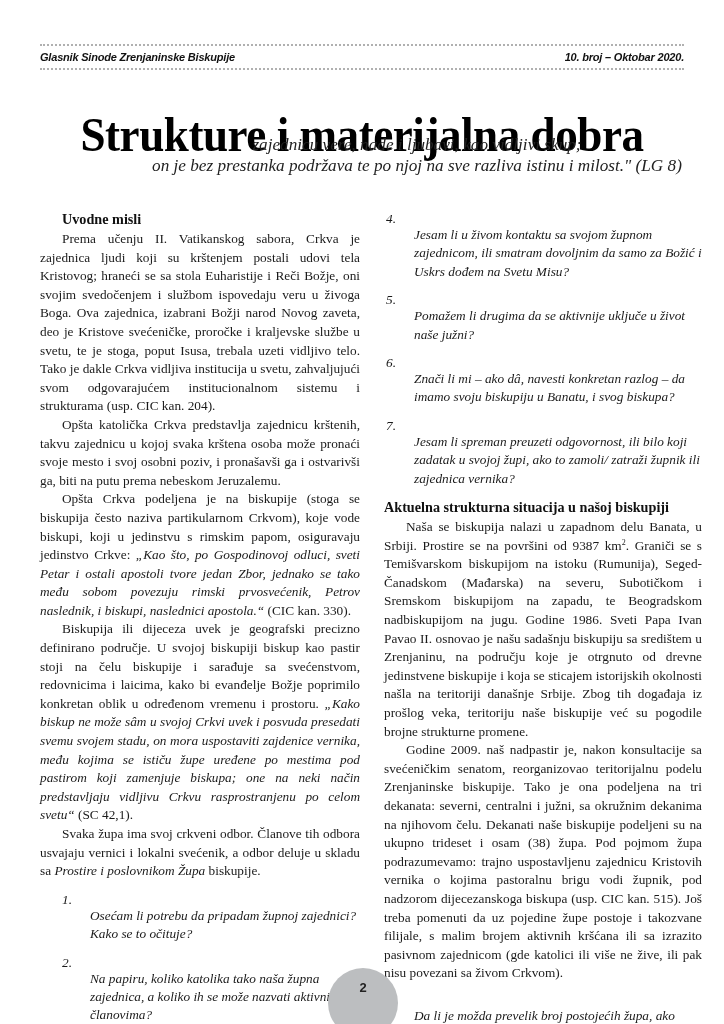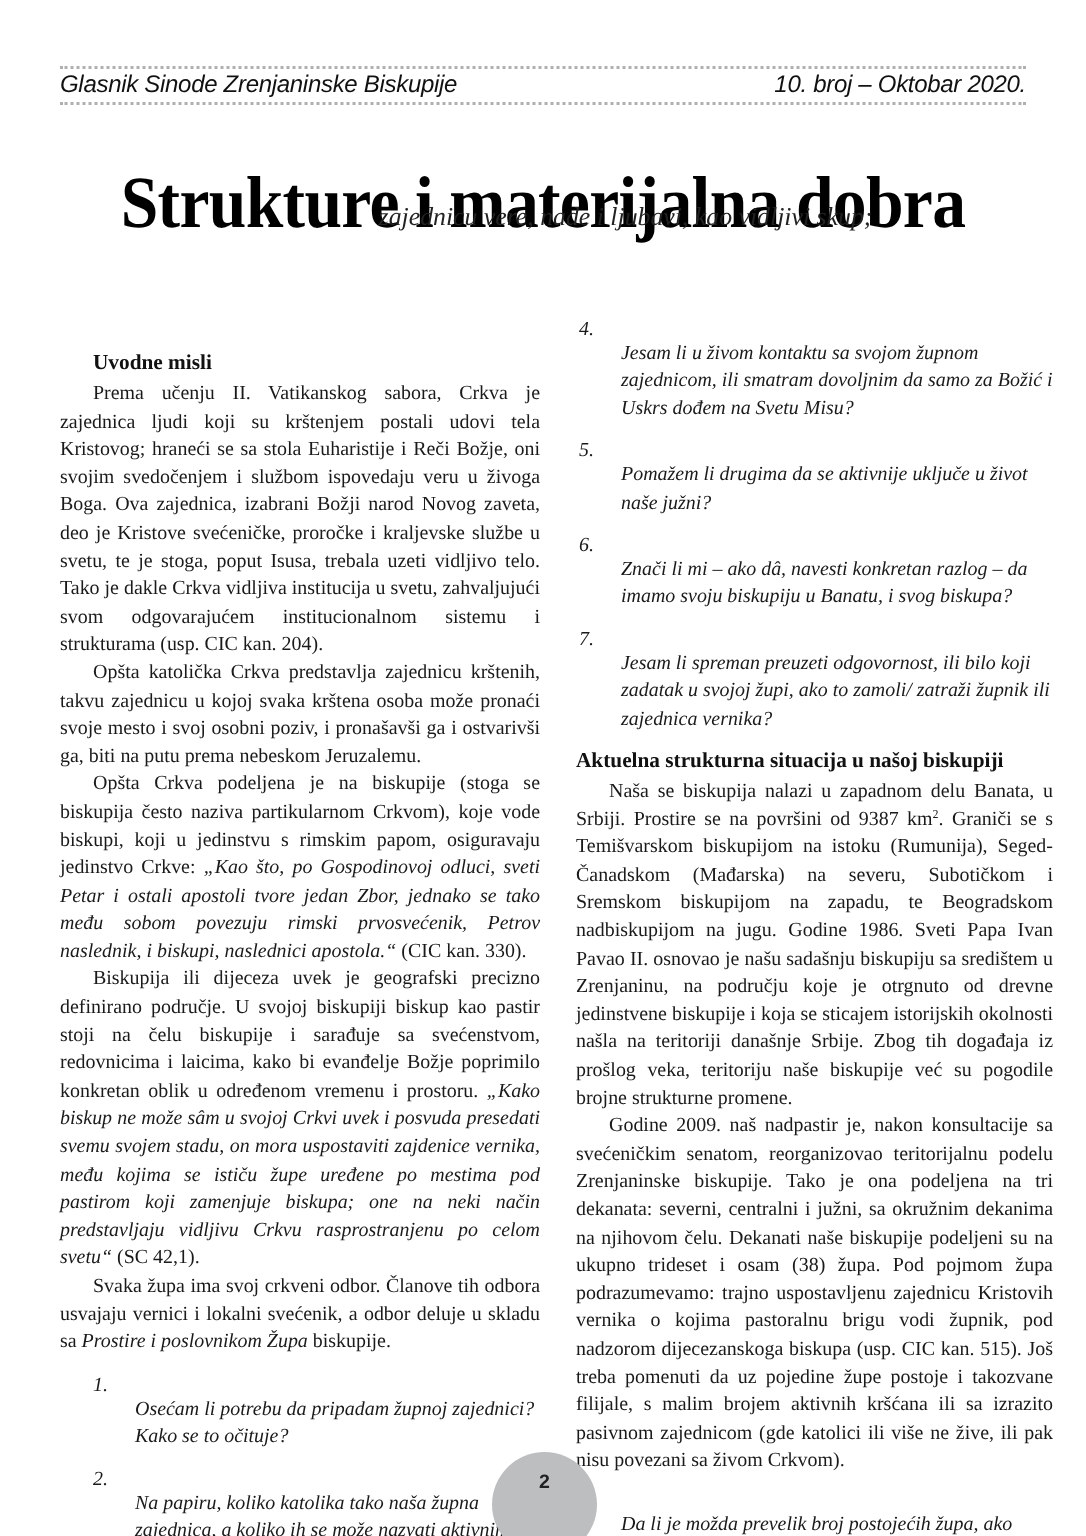--- a/index.html
+++ b/index.html
@@ -10,21 +10,21 @@
     .rule {
       position: absolute; left: 40px; right: 40px; height: 0;
       border-top: 2px dotted #b0b0b0;
     }
     .rule.top { top: 44px; }
     .rule.bottom { top: 68px; }
     .running-header {
       position: absolute; left: 40px; right: 40px; top: 47px; height: 20px;
       display: flex; justify-content: space-between; align-items: center;
       font-family: "Liberation Sans", "DejaVu Sans", sans-serif;
-      font-style: italic; font-weight: normal; font-size: 16px; color: #111;
+      font-style: italic; font-weight: bold; font-size: 11px; color: #111;
       letter-spacing: -0.2px;
     }
     .title {
       position: absolute; left: 0; right: 0; top: 72px; text-align: center;
       font-family: "Liberation Serif", "DejaVu Serif", serif; font-weight: bold;
       font-size: 49px; line-height: 60px; color: #000; letter-spacing: -0.5px;
       transform: scaleX(0.92); transform-origin: center;
     }
     .epigraph {
       position: absolute; left: 150px; right: 40px; top: 134px;
@@ -33,21 +33,21 @@
     .epigraph div { white-space: nowrap; }
     .col {
       position: absolute; top: 210px; font-size: 13.3px; line-height: 18.6px; color: #1a1a1a;
     }
     .col.left { left: 40px; width: 320px; }
     .col.right { left: 384px; width: 318px; }
     p { margin: 0; text-align: justify; text-indent: 22px; hyphens: manual; }
     h2 {
       margin: 0; font-size: 14.2px; line-height: 18px; font-weight: bold; color: #111;
     }
-    .col.left h2 { padding-left: 22px; margin-bottom: 2px; margin-top: 23px; }
+    .col.left h2 { padding-left: 22px; margin-bottom: 2px; }
     .col.right h2 { margin-top: 2px; margin-bottom: 2px; }
     em { font-style: italic; }
     ol.questions { list-style: none; margin: 10px 0 0 0; padding: 0; }
     ol.questions li {
       display: flex; font-style: italic; margin-bottom: 10px; line-height: 18.4px;
     }
     ol.questions li .num { width: 28px; flex: 0 0 28px; padding-left: 22px; font-style: italic; }
     ol.questions li .txt { flex: 1; text-align: left; margin-top: 16px; }
     .col.right ol.questions { margin-top: 0; }
     .col.right ol.questions li .num { padding-left: 2px; }
@@ -70,20 +70,21 @@
 <div class="running-header">
   <span>Glasnik Sinode Zrenjaninske Biskupije</span>
   <span>10. broj – Oktobar 2020.</span>
 </div>
 <div class="rule bottom"></div>
 
 <h1 class="title">Strukture i materijalna dobra</h1>
 
 <div class="epigraph">
   <div>zajednicu vere, nade i ljubavi, kao vidljivi skup;</div>
+  <div>on je bez prestanka podržava te po njoj na sve razliva istinu i milost." (LG 8)</div>
 </div>
 
 <div class="col left">
   <h2>Uvodne misli</h2>
   <p>Prema učenju II. Vatikanskog sabora, Crkva je zajednica ljudi koji su krštenjem postali udovi tela Kristovog; hraneći se sa stola Euharistije i Reči Božje, oni svojim svedočenjem i službom ispovedaju veru u živoga Boga. Ova zajednica, izabrani Božji narod Novog zaveta, deo je Kristove svećeničke, proročke i kraljevske službe u svetu, te je stoga, poput Isusa, trebala uzeti vidljivo telo. Tako je dakle Crkva vidljiva institucija u svetu, zahvaljujući svom odgovarajućem institucionalnom sistemu i strukturama (usp. CIC kan. 204).</p>
   <p>Opšta katolička Crkva predstavlja zajednicu krštenih, takvu zajednicu u kojoj svaka krštena osoba može pronaći svoje mesto i svoj osobni poziv, i pronašavši ga i ostvarivši ga, biti na putu prema nebeskom Jeruzalemu.</p>
   <p><span>Opšta Crkva podeljena je na biskupije (stoga se biskupija često naziva partikularnom Crkvom), koje vode biskupi, koji u jedinstvu s rimskim papom, osiguravaju jedinstvo Crkve: </span><em>„Kao što, po Gospodinovoj odluci, sveti Petar i ostali apostoli tvore jedan Zbor, jednako se tako među sobom povezuju rimski prvosvećenik, Petrov naslednik, i biskupi, naslednici apostola.“</em><span> (CIC kan. 330).</span></p>
   <p><span>Biskupija ili dijeceza uvek je geografski precizno definirano područje. U svojoj biskupiji biskup kao pastir stoji na čelu biskupije i sarađuje sa svećenstvom, redovnicima i laicima, kako bi evanđelje Božje poprimilo konkretan oblik u određenom vremenu i prostoru. </span><em>„Kako biskup ne može sâm u svojoj Crkvi uvek i posvuda presedati svemu svojem stadu, on mora uspostaviti zajdenice vernika, među kojima se ističu župe uređene po mestima pod pastirom koji zamenjuje biskupa; one na neki način predstavljaju vidljivu Crkvu rasprostranjenu po celom svetu“</em><span> (SC 42,1).</span></p>
   <p><span>Svaka župa ima svoj crkveni odbor. Članove tih odbora usvajaju vernici i lokalni svećenik, a odbor deluje u skladu sa </span><em>Prostire i poslovnikom Župa</em><span> biskupije.</span></p>
   <ol class="questions">

